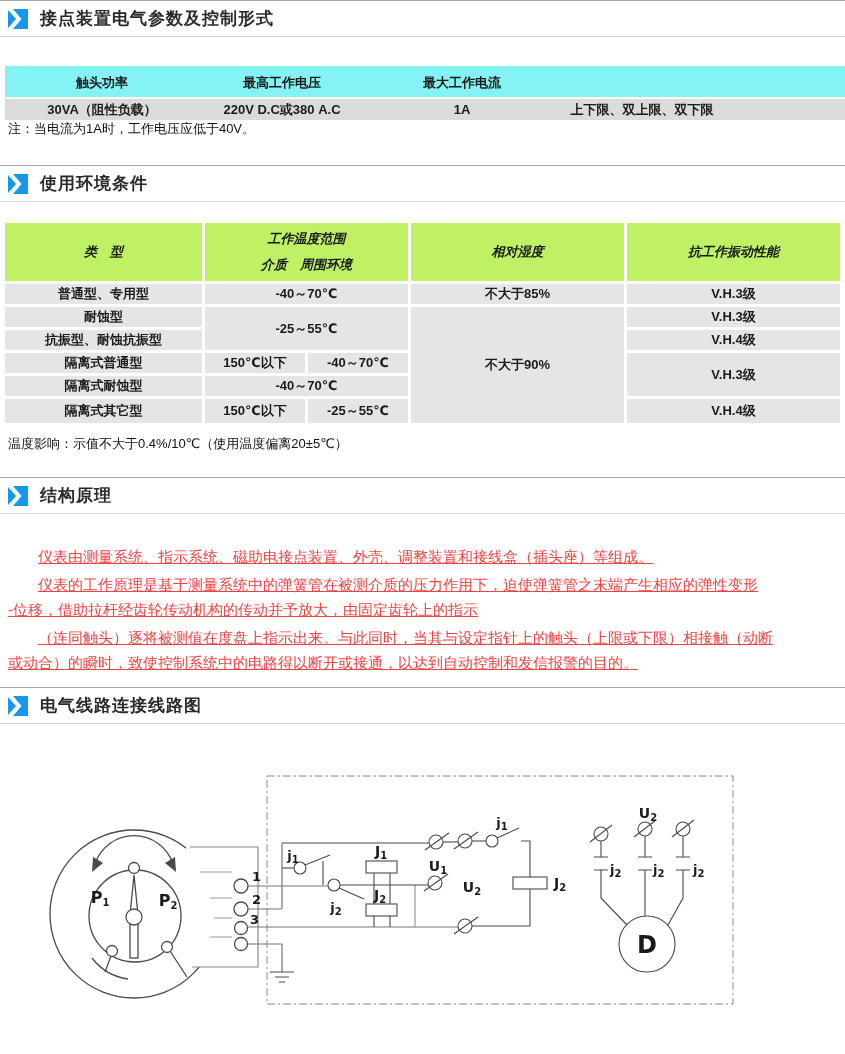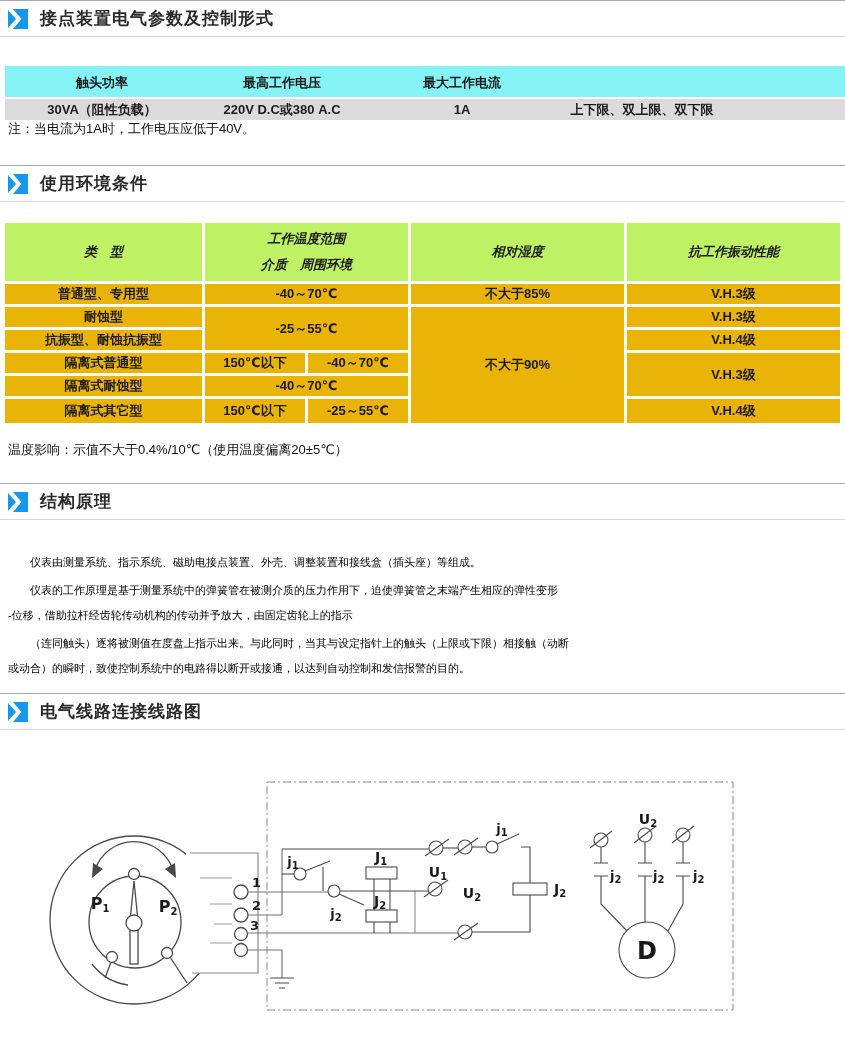--- a/index.html
+++ b/index.html
@@ -24,55 +24,56 @@
   .t1 { margin: 29px 0 0 5px; }
   .t1row { display: flex; padding-left: 7px; }
   .t1head { background: #85f3f6; height: 31px; }
   .t1body { background: #dbdbdb; height: 21px; margin-top: 2px; }
   .t1cell { width: 180px; text-align: center; font-size: 13px; font-weight: 600; }
   .t1head .t1cell { line-height: 34px; }
   .t1body .t1cell { line-height: 21px; }
   
   .note { font-size: 13px; padding: 0 8px; color: #111; }
   .note1 { }
-  .note2 { margin-top: 18px; }
+  .note2 { margin-top: 12px; }
   
   .s2 { margin-top: 27px; }
   .s3 { margin-top: 24px; }
   .s4 { margin-top: 12px; }
   
   .t2 {
     margin: 21px 5px 0 5px;
     display: grid;
     grid-template-columns: 197px 100px 100px 213px 213px;
     grid-template-rows: 58px 20px 20px 20px 20px 20px 24px;
     gap: 3px;
     background: #fff;
     width: 835px;
   }
   .t2 .cell {
-    background: #eab308;
+    background: #e5e5e5;
     display: flex;
     align-items: center;
     justify-content: center;
     font-size: 13px;
     font-weight: 600;
     text-align: center;
   }
   .t2 .hcell { background: #bef264; font-style: italic; }
   .t2 .hcol2 { flex-direction: column; line-height: 26px; }
   
   .paras { margin-top: 30px; padding: 0 8px; }
   .paras p {
     white-space: pre-line;
     text-indent: 2em;
-    font-size: 11px;
+    font-size: 15px;
     line-height: 25px;
     margin: 3px 0;
-    color: #000000;
+    color: #ef4444;
+    text-decoration: underline;
   }
   
   .diagram-wrap { margin-top: 2px; }
   svg.circuit text { font-family: "DejaVu Sans", "Liberation Sans", sans-serif; fill: #1a1a1a; }
   svg.circuit .lbl13 { font-size: 13px; font-weight: bold; }
   svg.circuit .lbl14 { font-size: 14px; font-weight: bold; }
   svg.circuit .lbl16 { font-size: 16px; font-weight: bold; }
   svg.circuit .num { font-size: 13px; font-weight: bold; }
   svg.circuit .motor-d { font-size: 24px; font-weight: bold; }
   svg.circuit .sub { font-size: 10px; }

